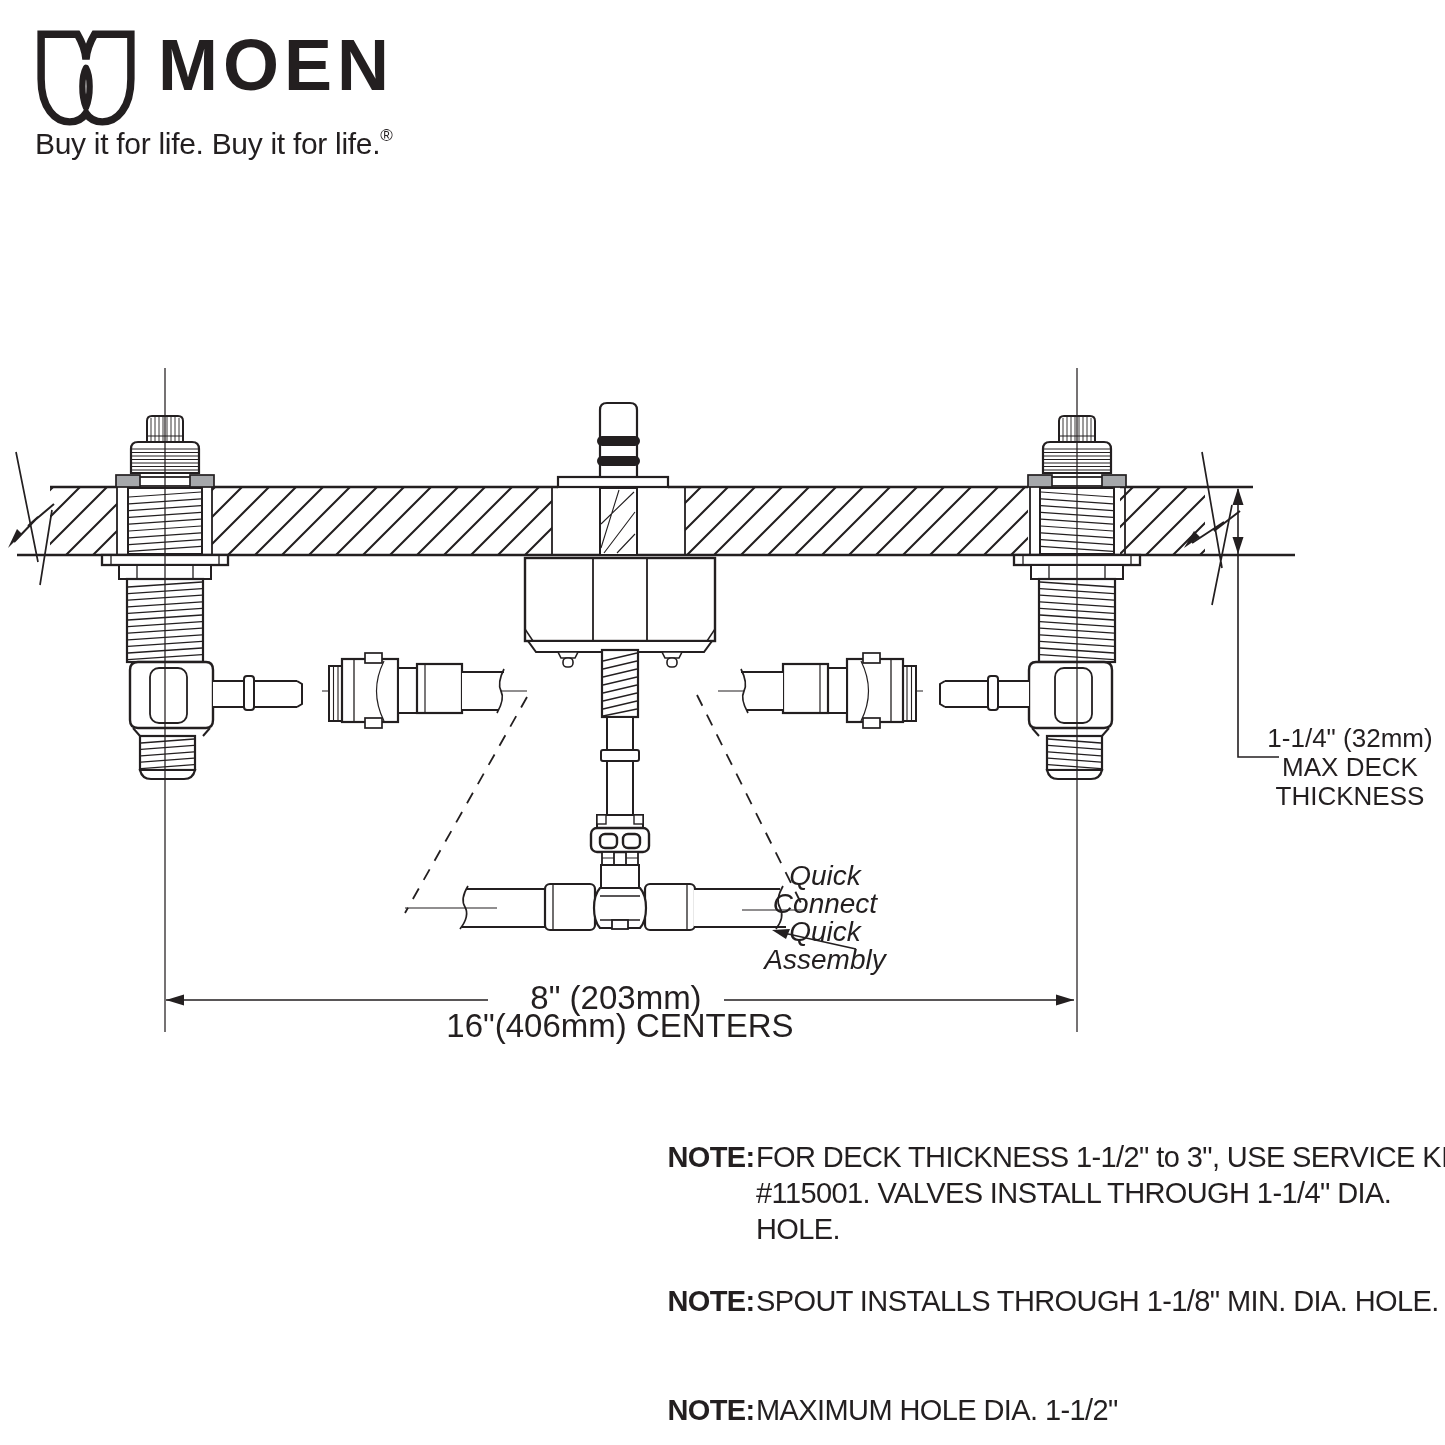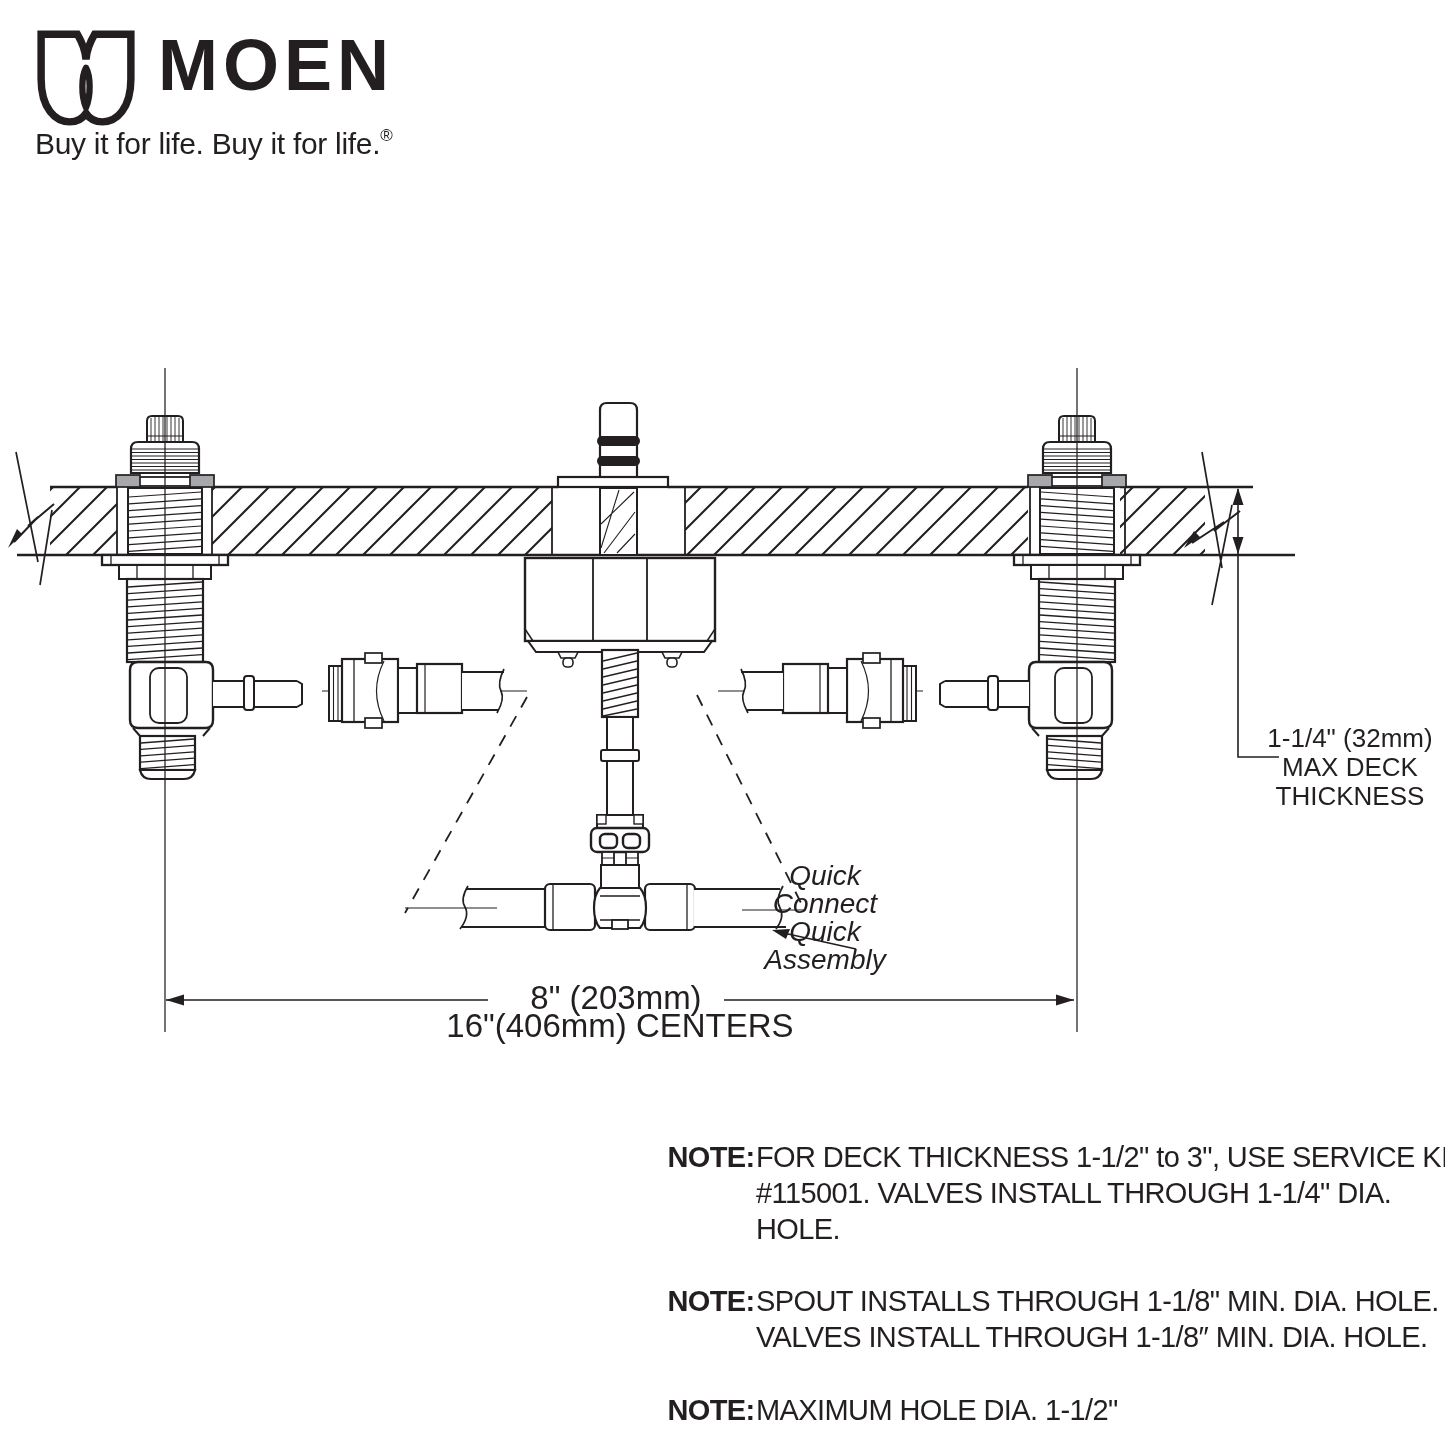--- a/index.html
+++ b/index.html
@@ -227,21 +227,20 @@
     <div>FOR DECK THICKNESS 1-1/2" to 3", USE SERVICE KIT</div>
     <div>#115001. VALVES INSTALL THROUGH 1-1/4" DIA.</div>
     <div>HOLE.</div>
   </div>
 </div>
 
 <div class="note" style="top:1283px">
   <span class="note-label">NOTE:</span>
   <div class="note-lines">
     <div>SPOUT INSTALLS THROUGH 1-1/8" MIN. DIA. HOLE.</div>
-    <div>VALVES INSTALL THROUGH 1-1/8″ MIN. DIA. HOLE.</div>
   </div>
 </div>
 
 <div class="note" style="top:1392px">
   <span class="note-label">NOTE:</span>
   <div class="note-lines">
     <div>MAXIMUM HOLE DIA. 1-1/2"</div>
   </div>
 </div>
 

